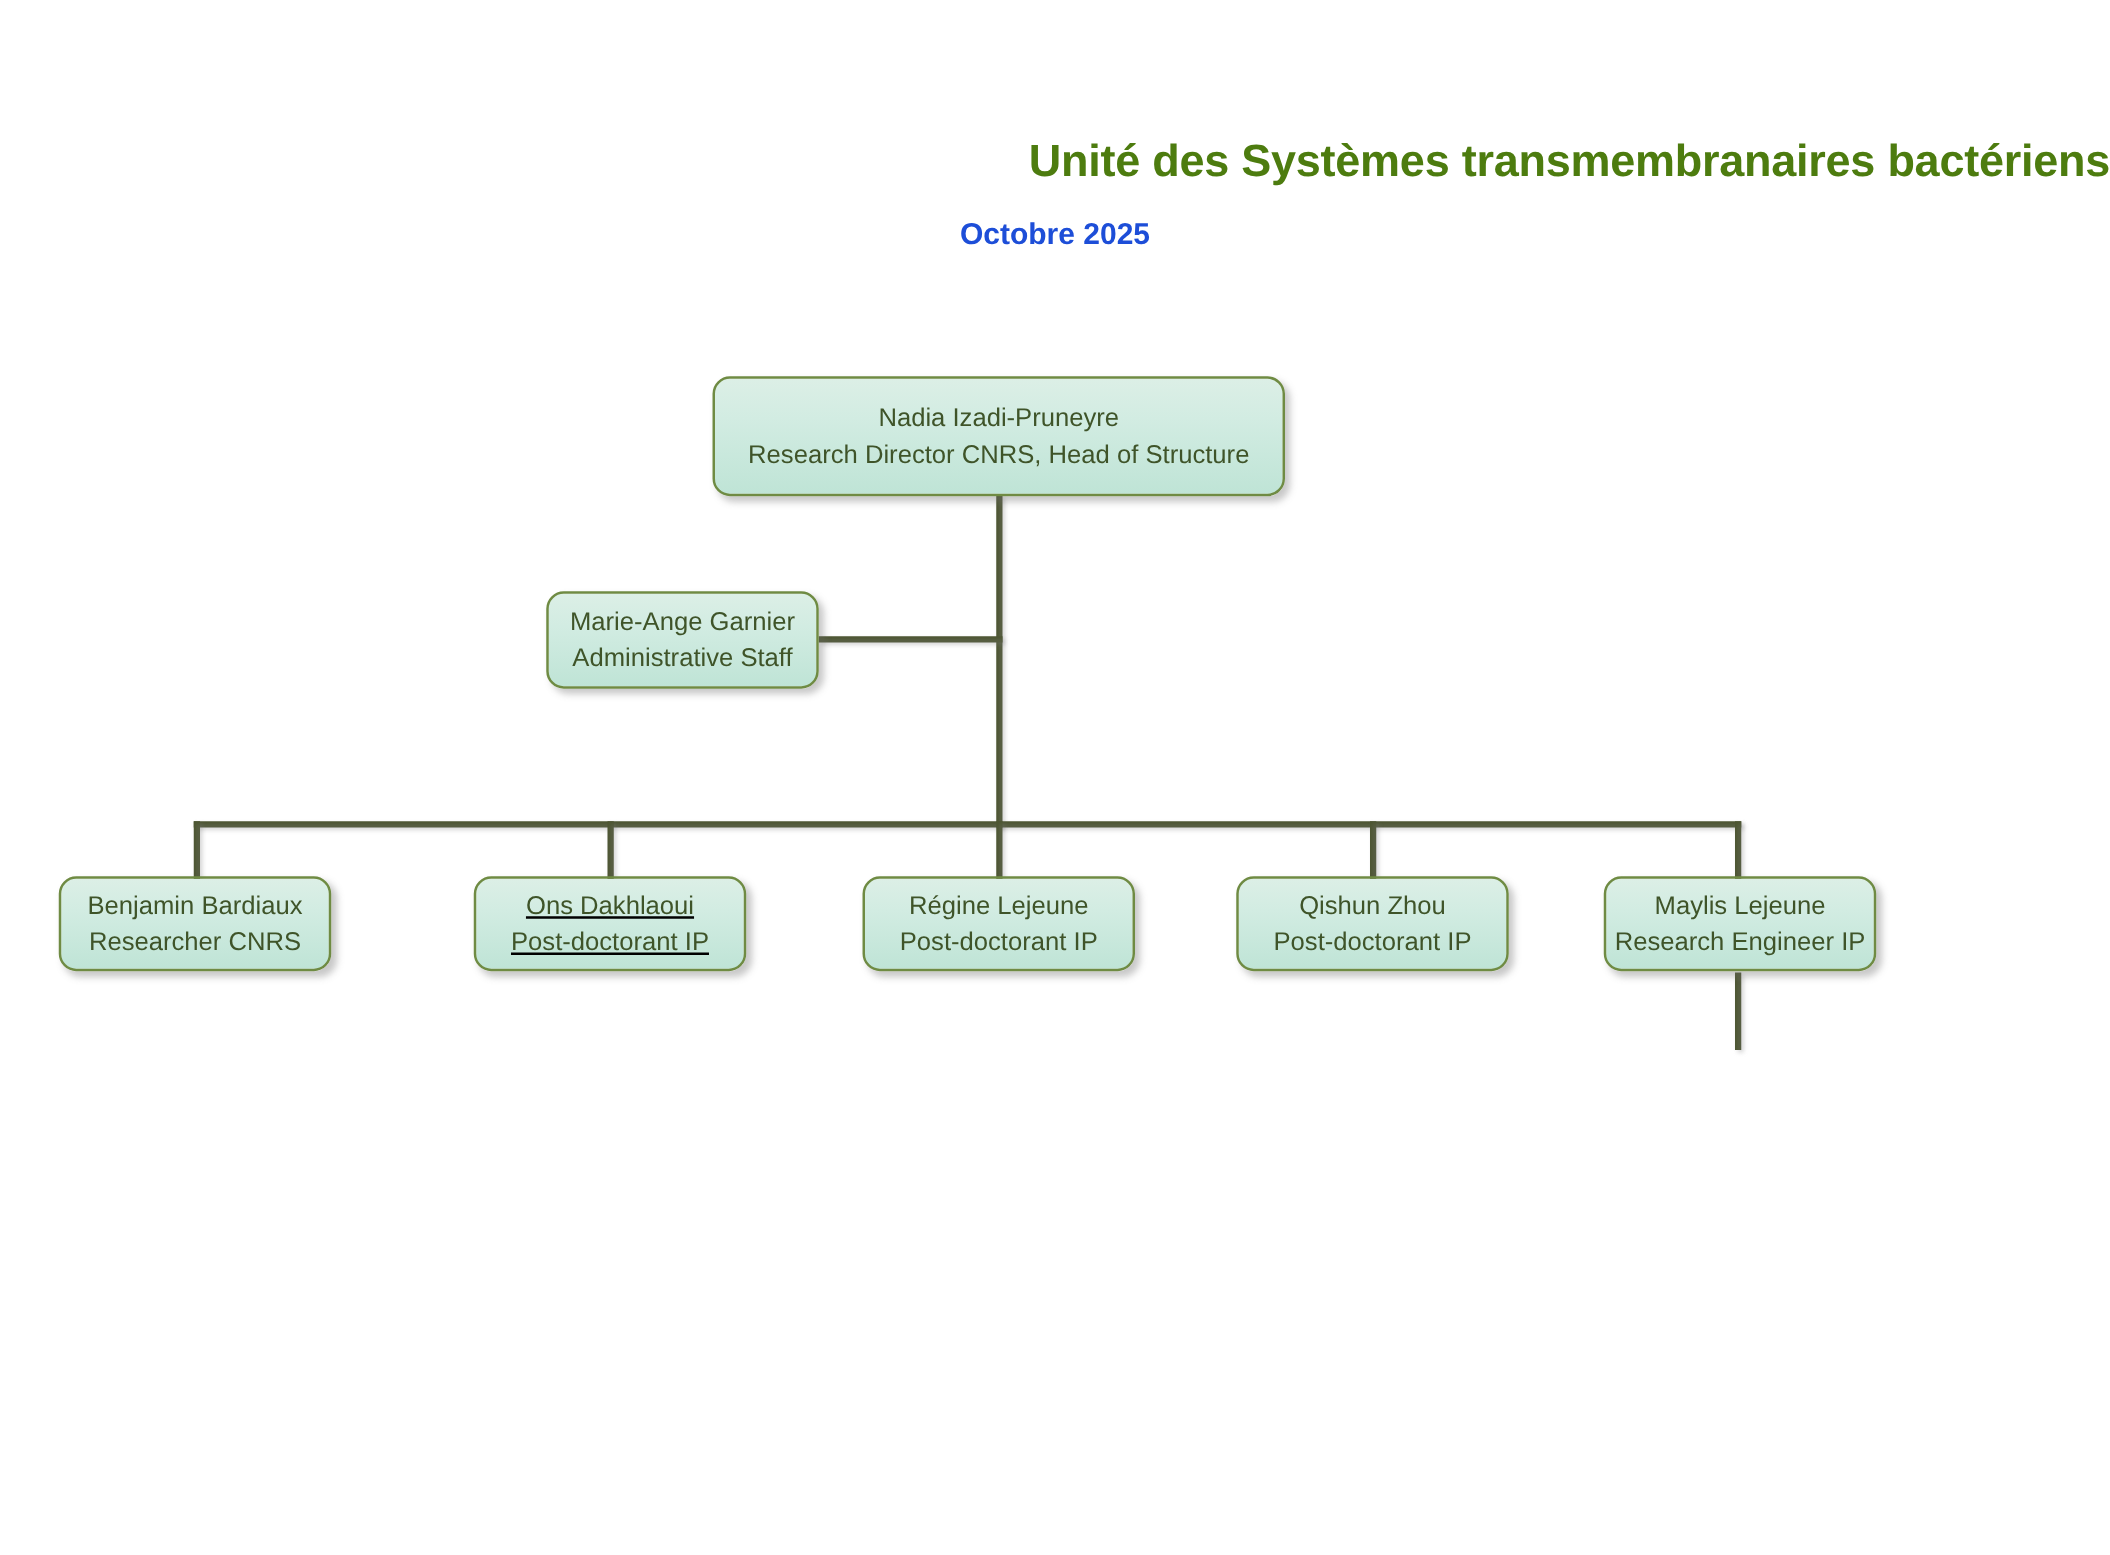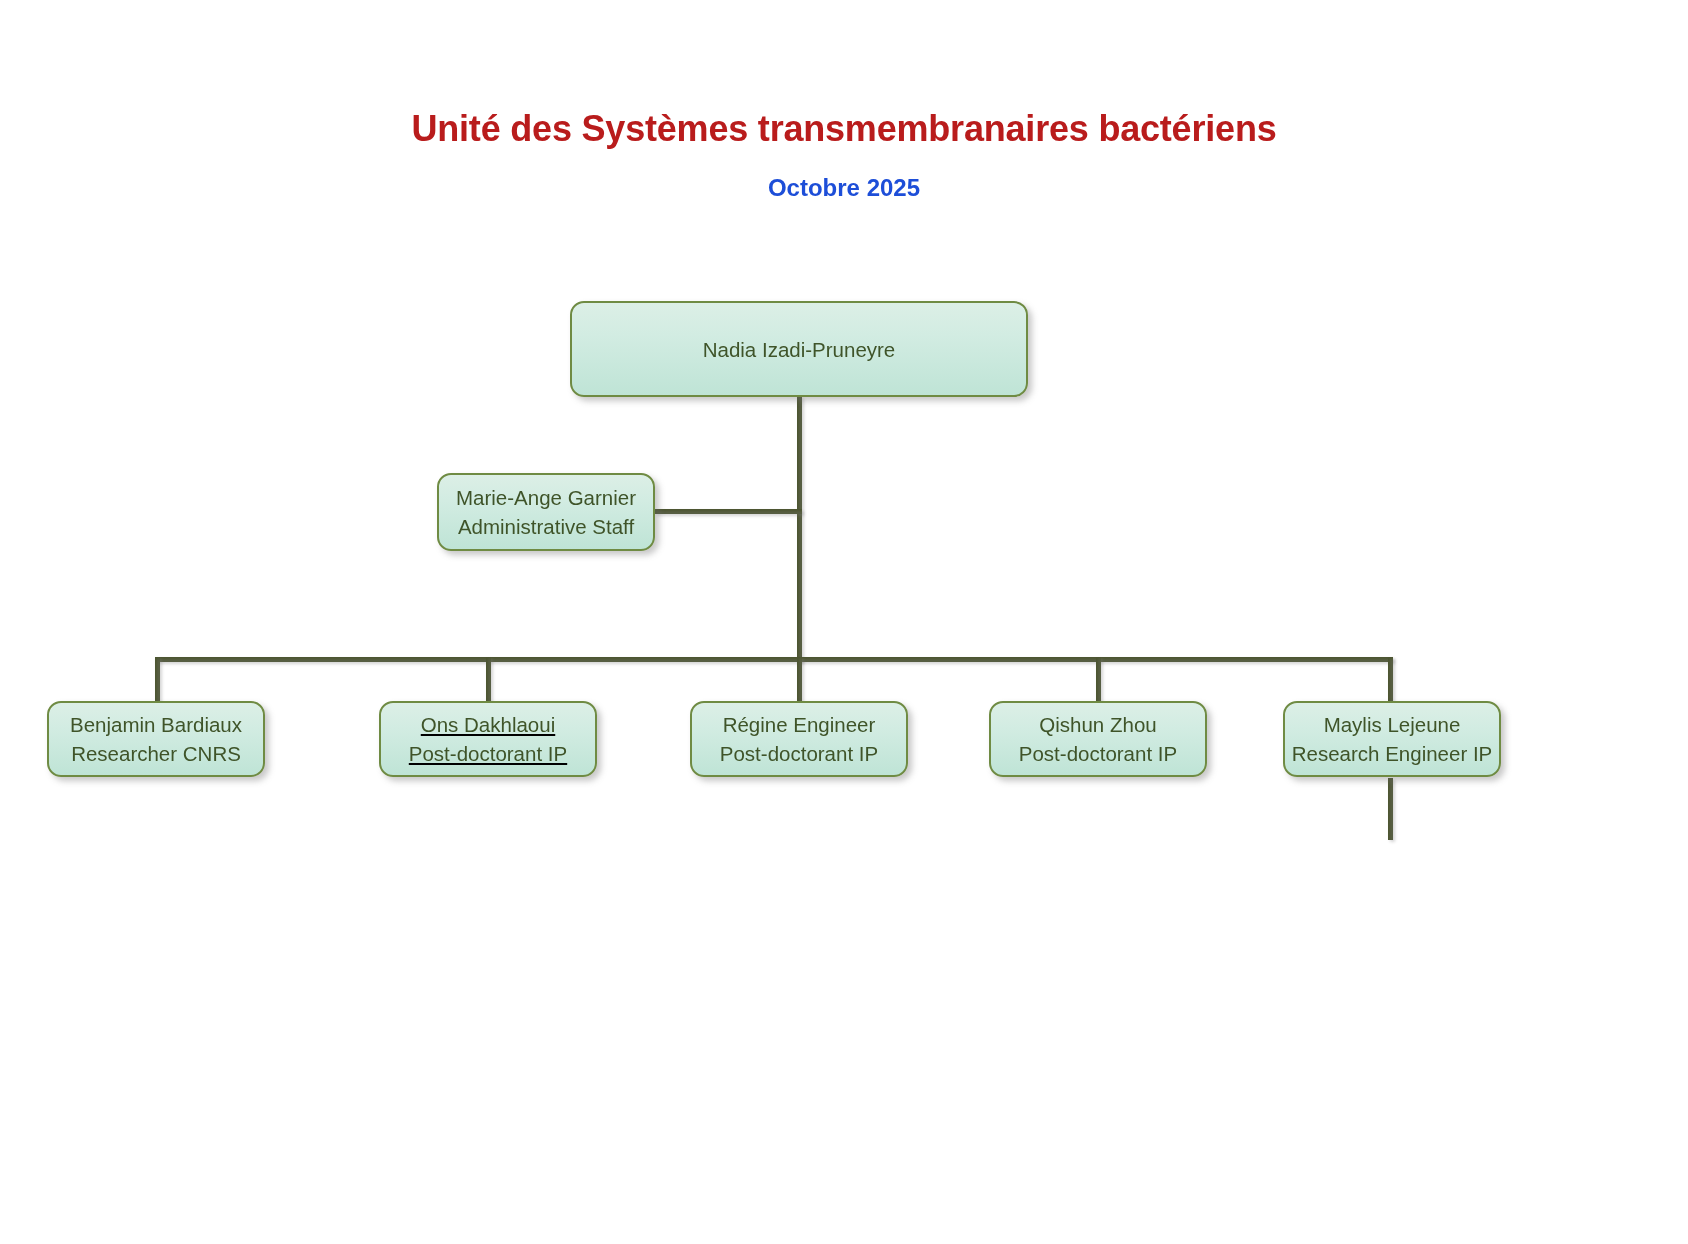--- a/index.html
+++ b/index.html
@@ -15,25 +15,25 @@
     overflow: hidden;
     font-family: "Liberation Sans", sans-serif;
   }
 
   
   .chart-title {
     position: absolute;
     left: 0;
     top: 108px;
     width: 1688px;
-    text-align: center;
+    text-align: right;
     font-size: 36px;
     font-weight: bold;
     letter-spacing: -0.2px;
-    color: #b91c1c;
+    color: #4d7c0f;
     font-family: "Liberation Sans", sans-serif;
     white-space: nowrap;
   }
   .chart-subtitle {
     position: absolute;
     left: 0;
     top: 174px;
     width: 1688px;
     text-align: center;
     font-size: 24px;
@@ -101,39 +101,40 @@
   <div class="conn" style="left:155px; top:657px; width:5px; height:48px;"></div>
   <div class="conn" style="left:486px; top:657px; width:5px; height:48px;"></div>
   <div class="conn" style="left:797px; top:657px; width:5px; height:48px;"></div>
   <div class="conn" style="left:1096px; top:657px; width:5px; height:48px;"></div>
   <div class="conn" style="left:1388px; top:657px; width:5px; height:48px;"></div>
 
   <div class="conn" style="left:1388px; top:778px; width:5px; height:62px;"></div>
 
   <div class="node" style="left:570px; top:301px; width:458px; height:96px;">
     <div class="line">Nadia Izadi-Pruneyre</div>
+    <div class="line">Research Director CNRS, Head of Structure</div>
   </div>
 
   <div class="node" style="left:437px; top:473px; width:218px; height:78px;">
     <div class="line">Marie-Ange Garnier</div>
     <div class="line">Administrative Staff</div>
   </div>
 
   <div class="node" style="left:47px; top:701px; width:218px; height:76px;">
     <div class="line">Benjamin Bardiaux</div>
     <div class="line">Researcher CNRS</div>
   </div>
 
   <div class="node" style="left:379px; top:701px; width:218px; height:76px;text-decoration:underline;">
     <div class="line">Ons Dakhlaoui</div>
     <div class="line">Post-doctorant IP</div>
   </div>
 
   <div class="node" style="left:690px; top:701px; width:218px; height:76px;">
-    <div class="line">Régine Engineer</div>
+    <div class="line">Régine Lejeune</div>
     <div class="line">Post-doctorant IP</div>
   </div>
 
   <div class="node" style="left:989px; top:701px; width:218px; height:76px;">
     <div class="line">Qishun Zhou</div>
     <div class="line">Post-doctorant IP</div>
   </div>
 
   <div class="node" style="left:1283px; top:701px; width:218px; height:76px;">
     <div class="line">Maylis Lejeune</div>

